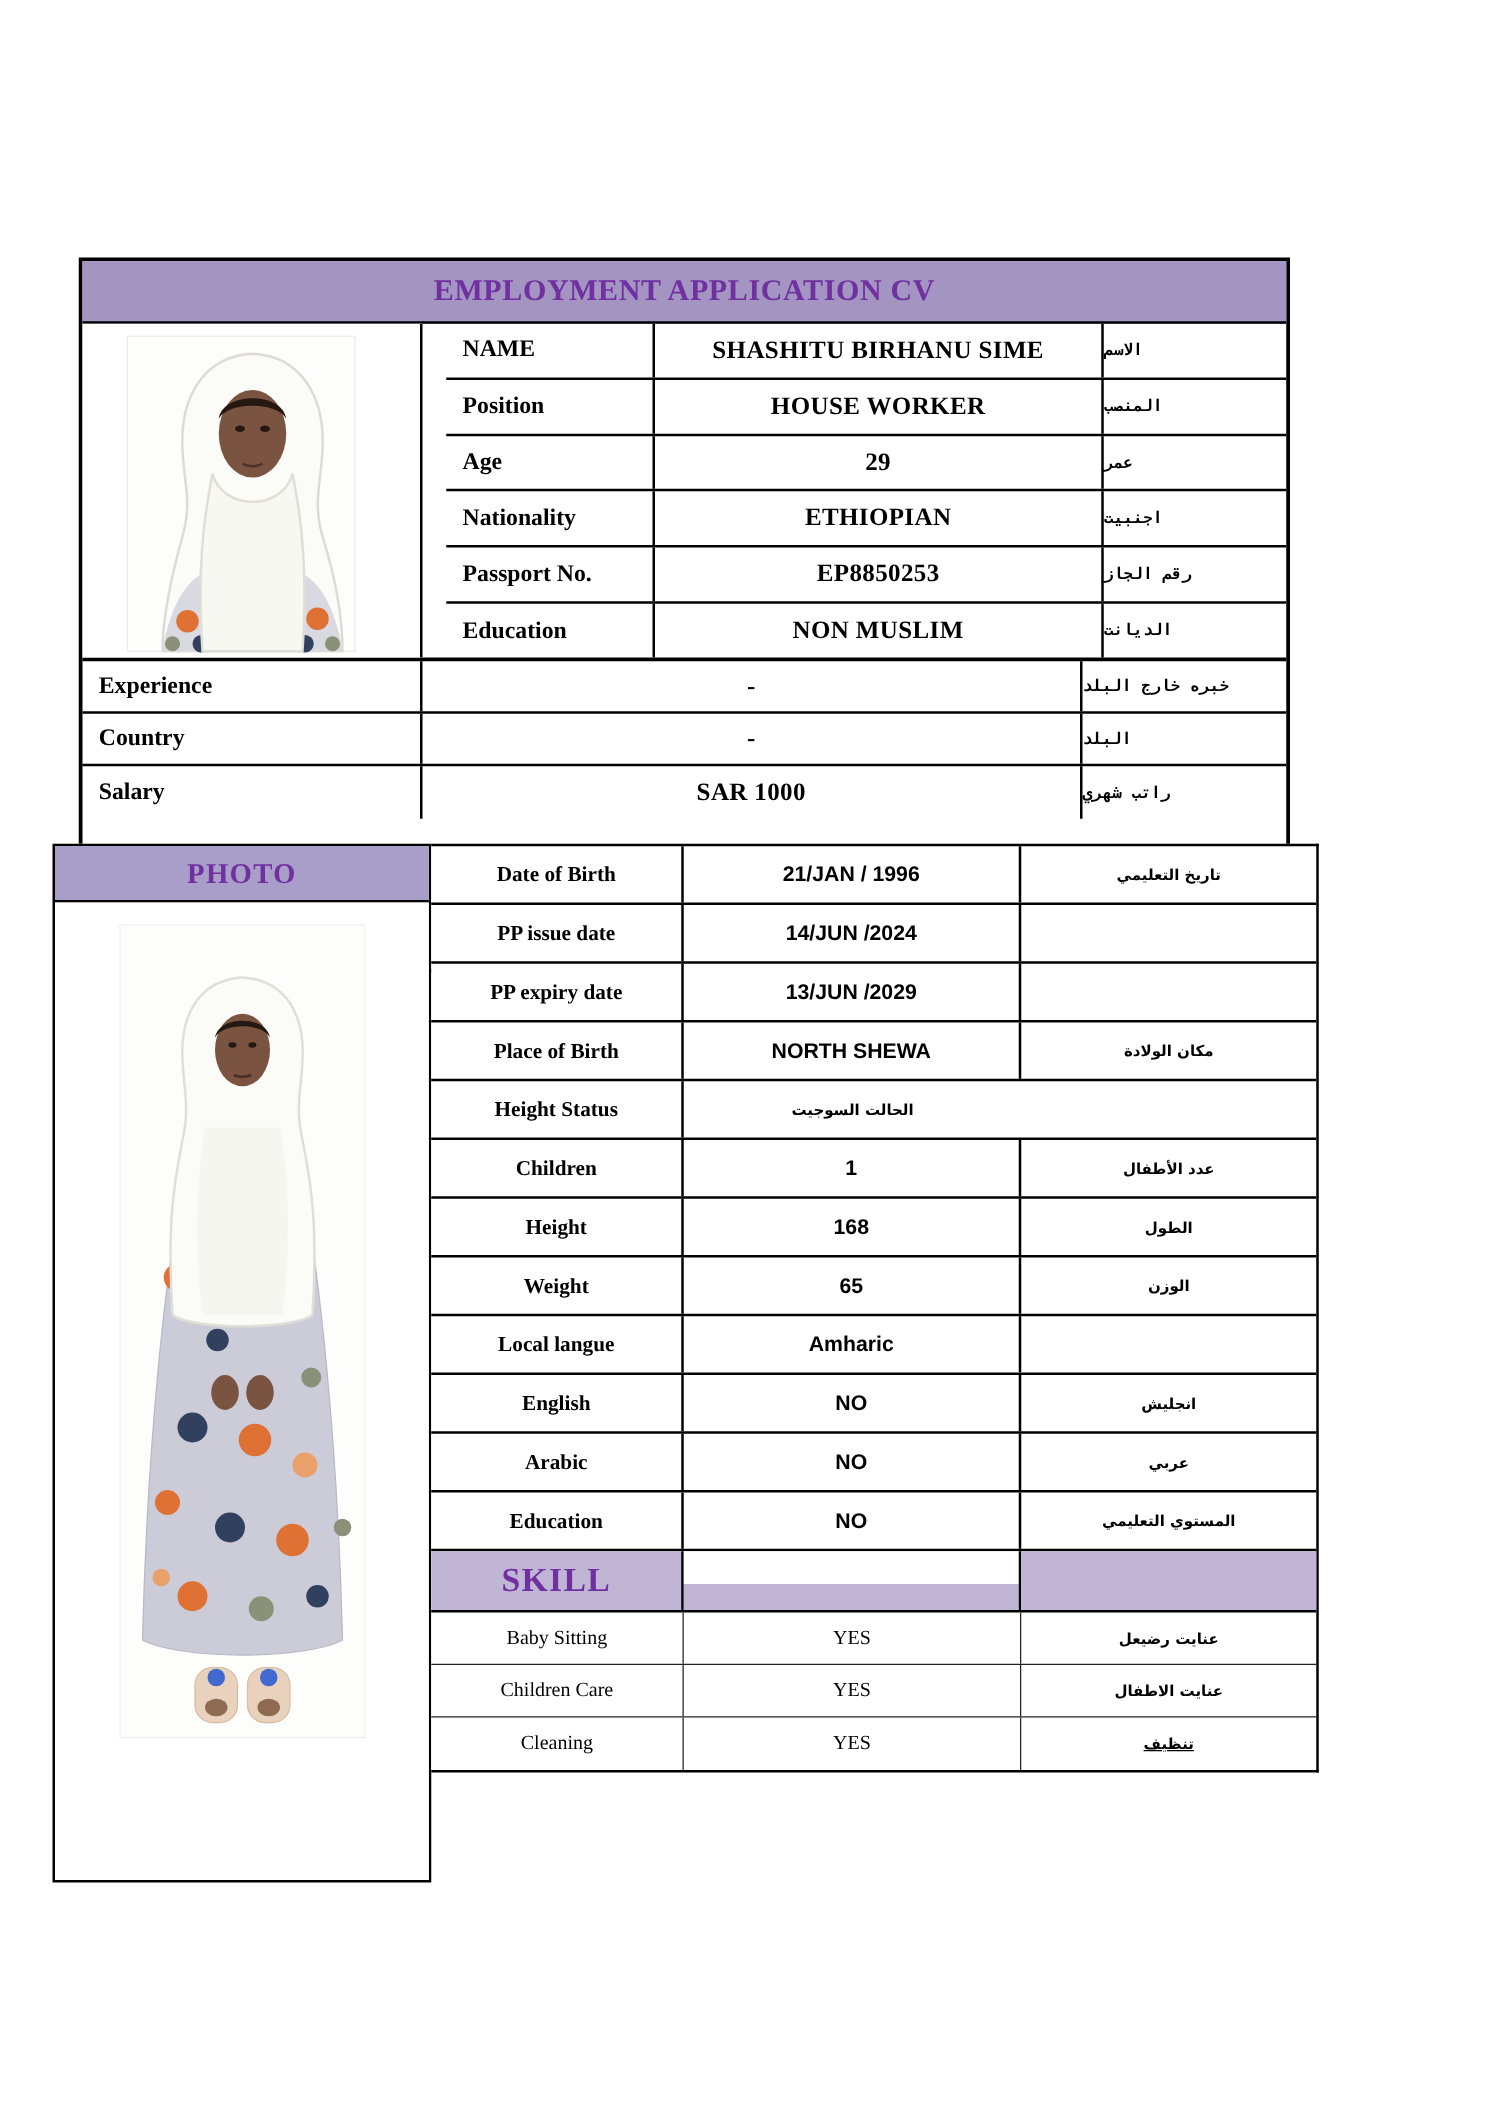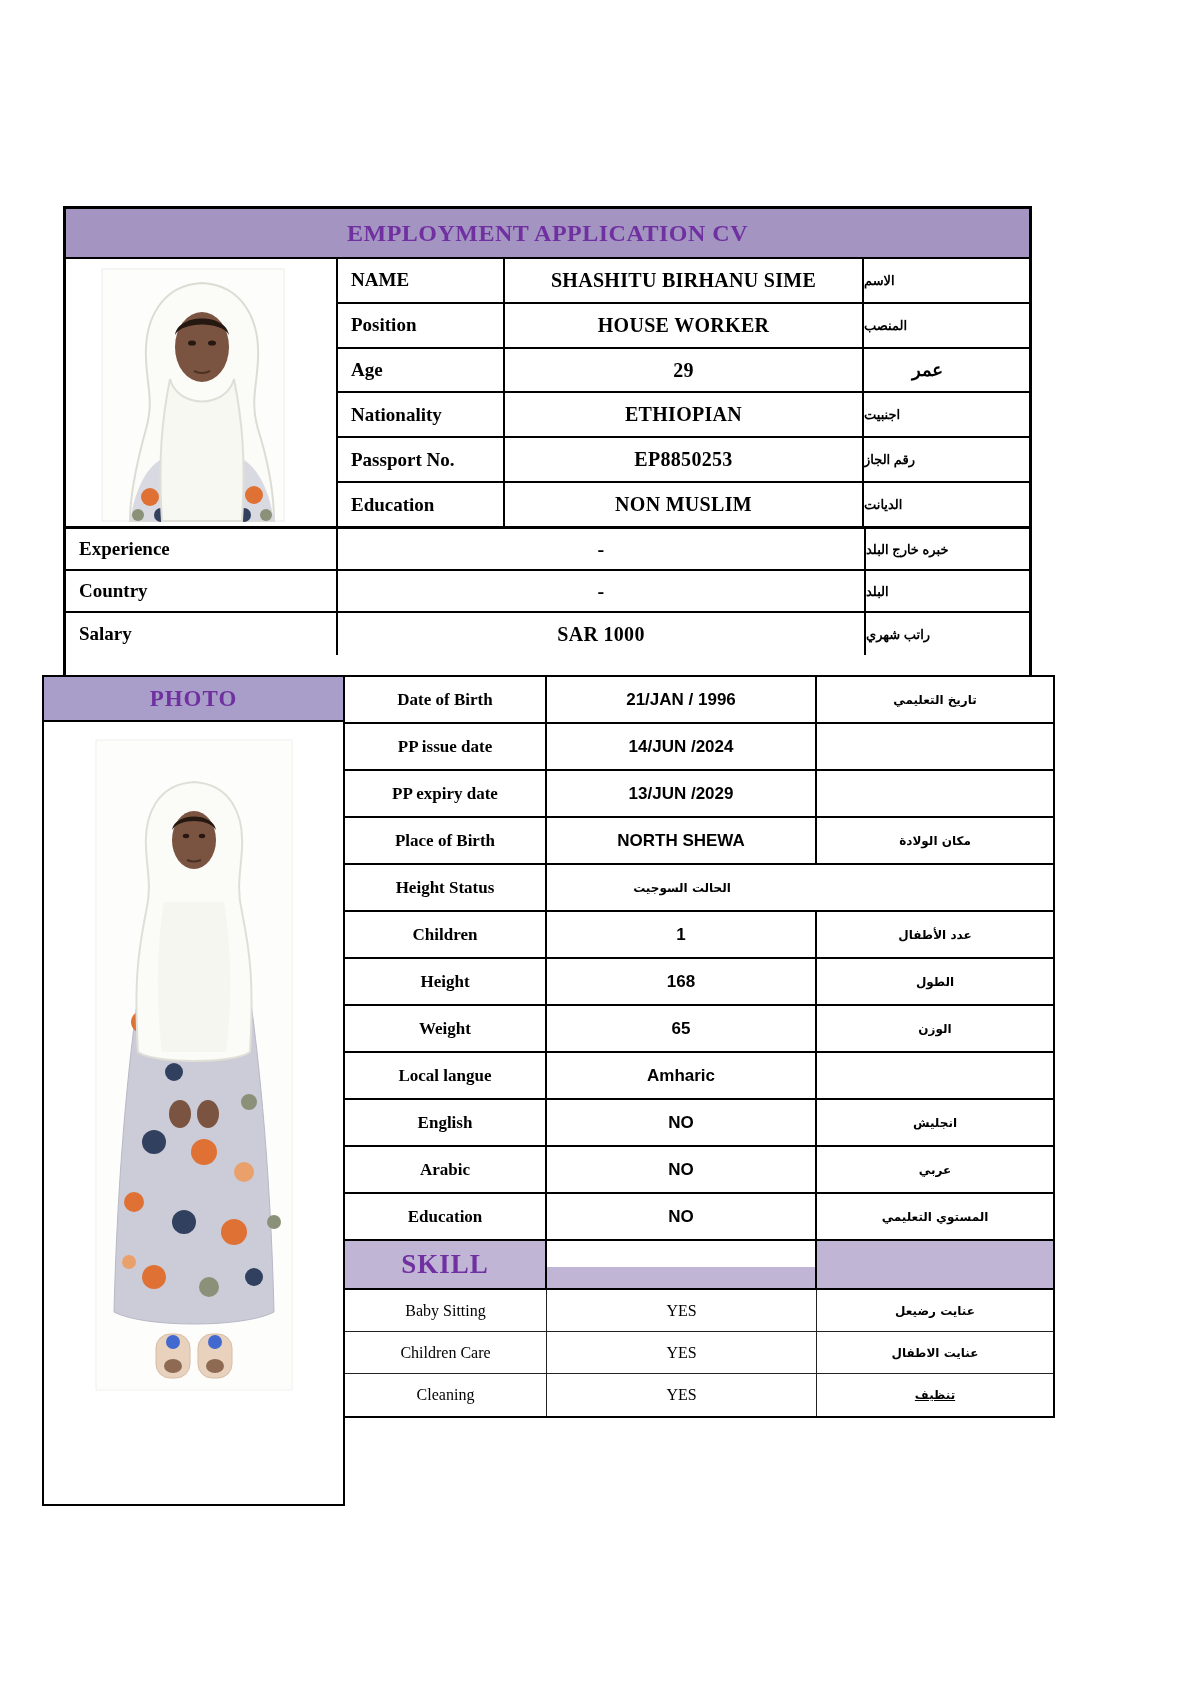--- a/index.html
+++ b/index.html
@@ -8,34 +8,34 @@
     position:relative; width:1191px; height:1684px; background:#ffffff;
     font-family:"Liberation Serif", serif; color:#000; overflow:hidden;
   }
 
   
   #t1 { position:absolute; left:63px; top:206px; width:969px; height:572px;
         border:3px solid #000; background:#fff; }
   .t1-header { height:50px; background:var(--hdr); border-bottom:2px solid #000;
                display:flex; align-items:center; justify-content:center; }
   .t1-header span { font-weight:bold; font-size:24px; letter-spacing:0.5px; color:var(--purple); }
-  .t1-main { display:flex; height:270px; border-bottom:3px solid #000; }
+  .t1-main { display:flex; height:270px; border-bottom:3px solid #000;gap:19px; }
   .t1-photo { width:272px; border-right:2px solid #000; position:relative; background:#fff; }
   .t1-rows { flex:1; display:flex; flex-direction:column; }
   .t1-row { flex:1; display:grid; grid-template-columns:167px 359px 1fr; border-bottom:2px solid #000; }
   .t1-row:last-child { border-bottom:none; }
   .t1-wide { height:42px; display:grid; grid-template-columns:272px 528px 1fr; border-bottom:2px solid #000; }
   .t1-wide:last-child { border-bottom:none; }
   .lbl { display:flex; align-items:center; padding-left:13px; border-right:2px solid #000;
          font-weight:bold; font-size:19px; }
   .val { display:flex; align-items:center; justify-content:center; border-right:2px solid #000;
          font-weight:bold; font-size:20px; letter-spacing:0.3px; }
   .ar  { display:flex; align-items:center; justify-content:flex-end; padding-right:9px;
-         direction:rtl; font-family:Liberation Sans, sans-serif; font-weight:bold; font-size:13px; }
-  .ar-big { font-size:18px;margin-left:48px; }
+         direction:rtl; font-family:Liberation Mono, monospace; font-weight:bold; font-size:13px; }
+  .ar-big { font-size:13px; }
 
   
   #t2 { position:absolute; left:42px; top:675px; width:1013px; height:831px; }
   .t2-left { position:absolute; left:0; top:0; width:303px; height:831px;
              border:2px solid #000; background:#fff; }
   .t2-photo-bar { height:45px; background:var(--photobar); border-bottom:2px solid #000;
                   display:flex; align-items:center; justify-content:center; }
   .t2-photo-bar span { font-weight:bold; font-size:23px; letter-spacing:1px; color:var(--purple); }
   .t2-photo-cell { height:782px; position:relative; background:#fff; }
   .t2-right { position:absolute; left:303px; top:0; width:710px; height:743px;

